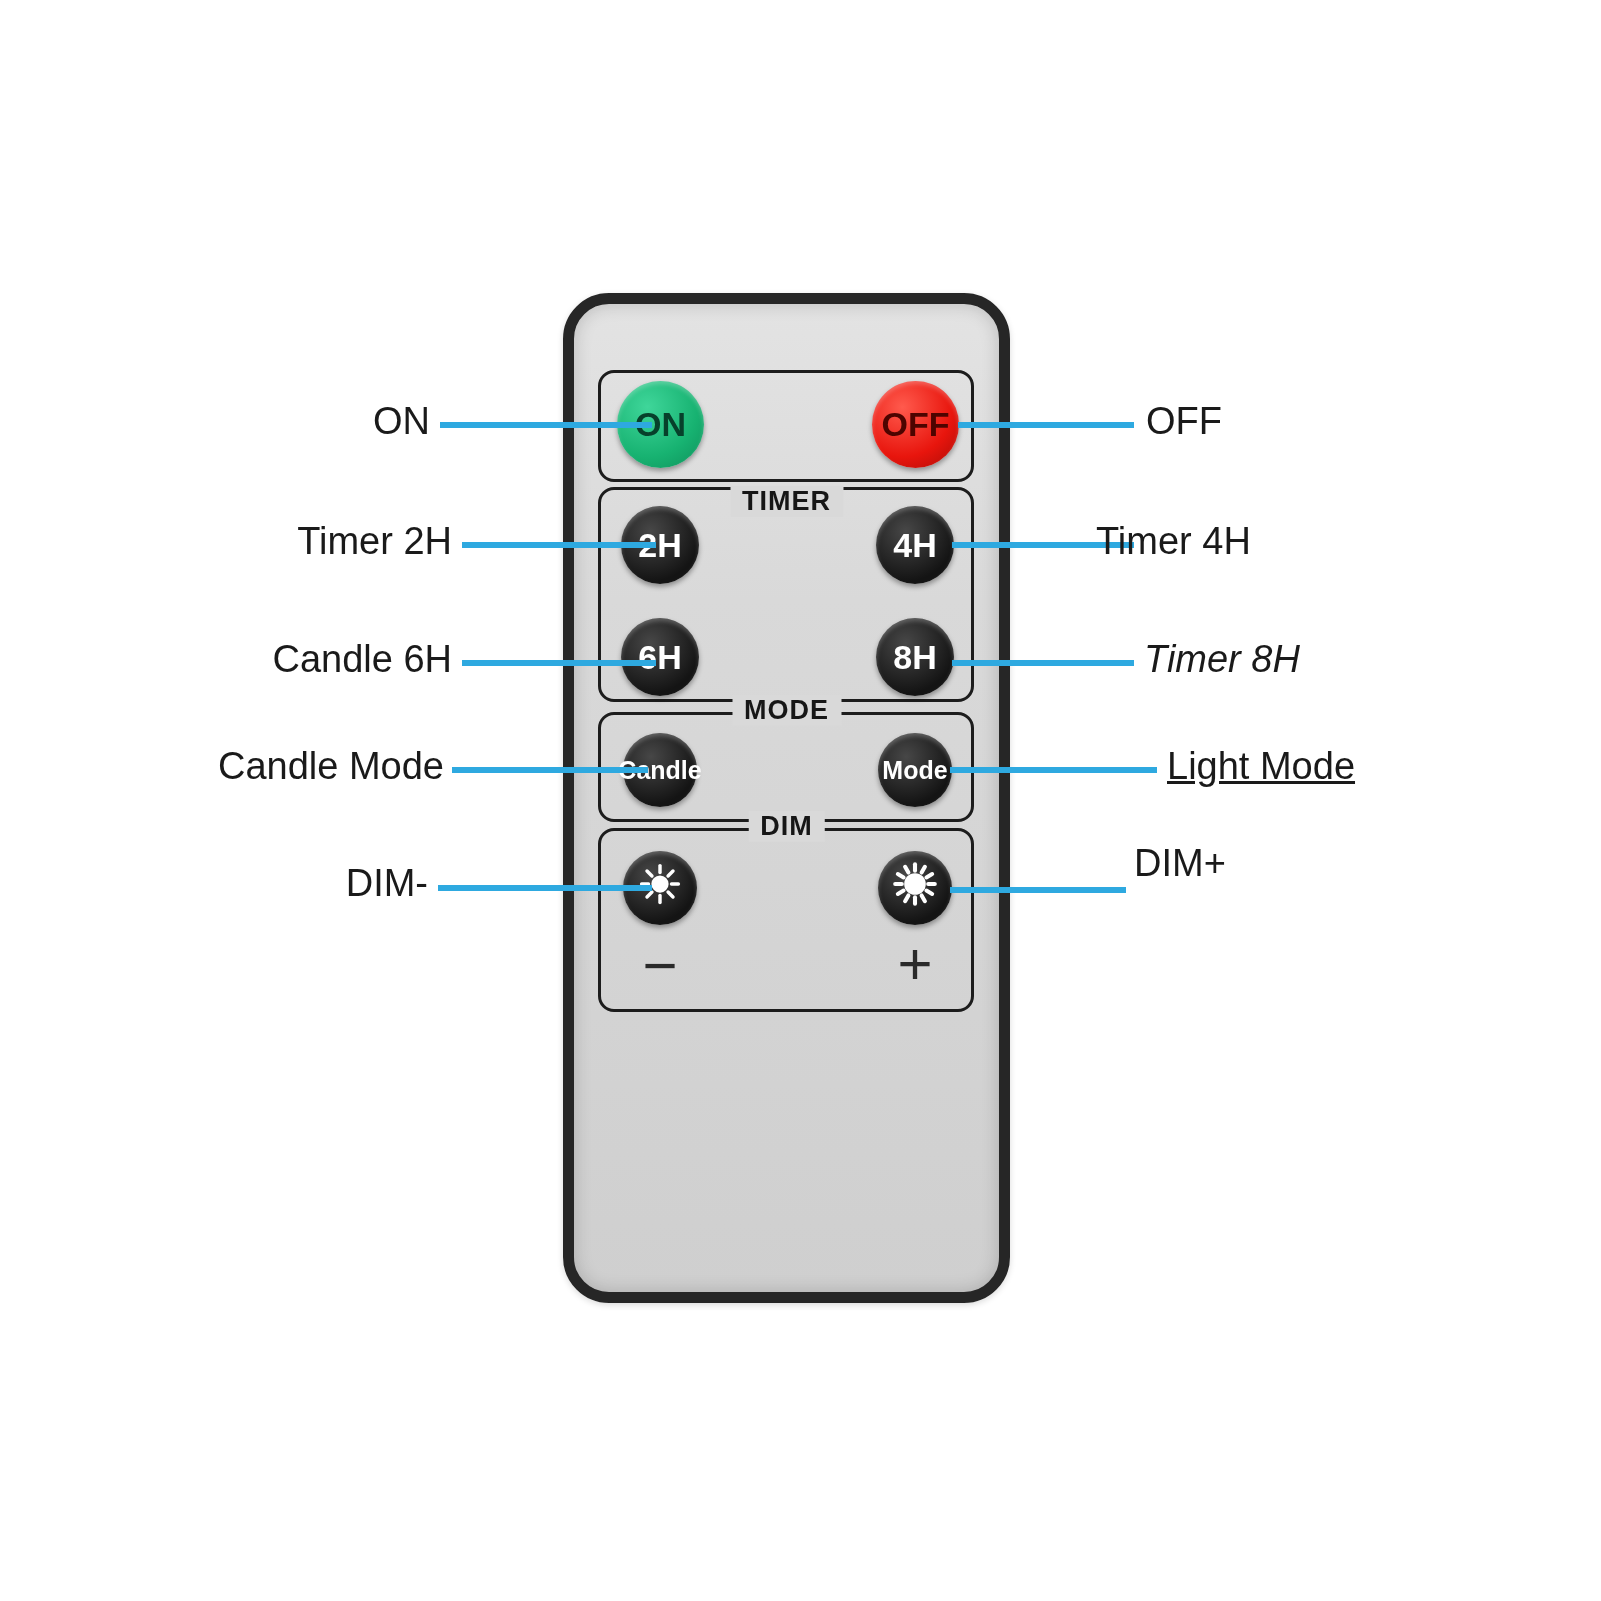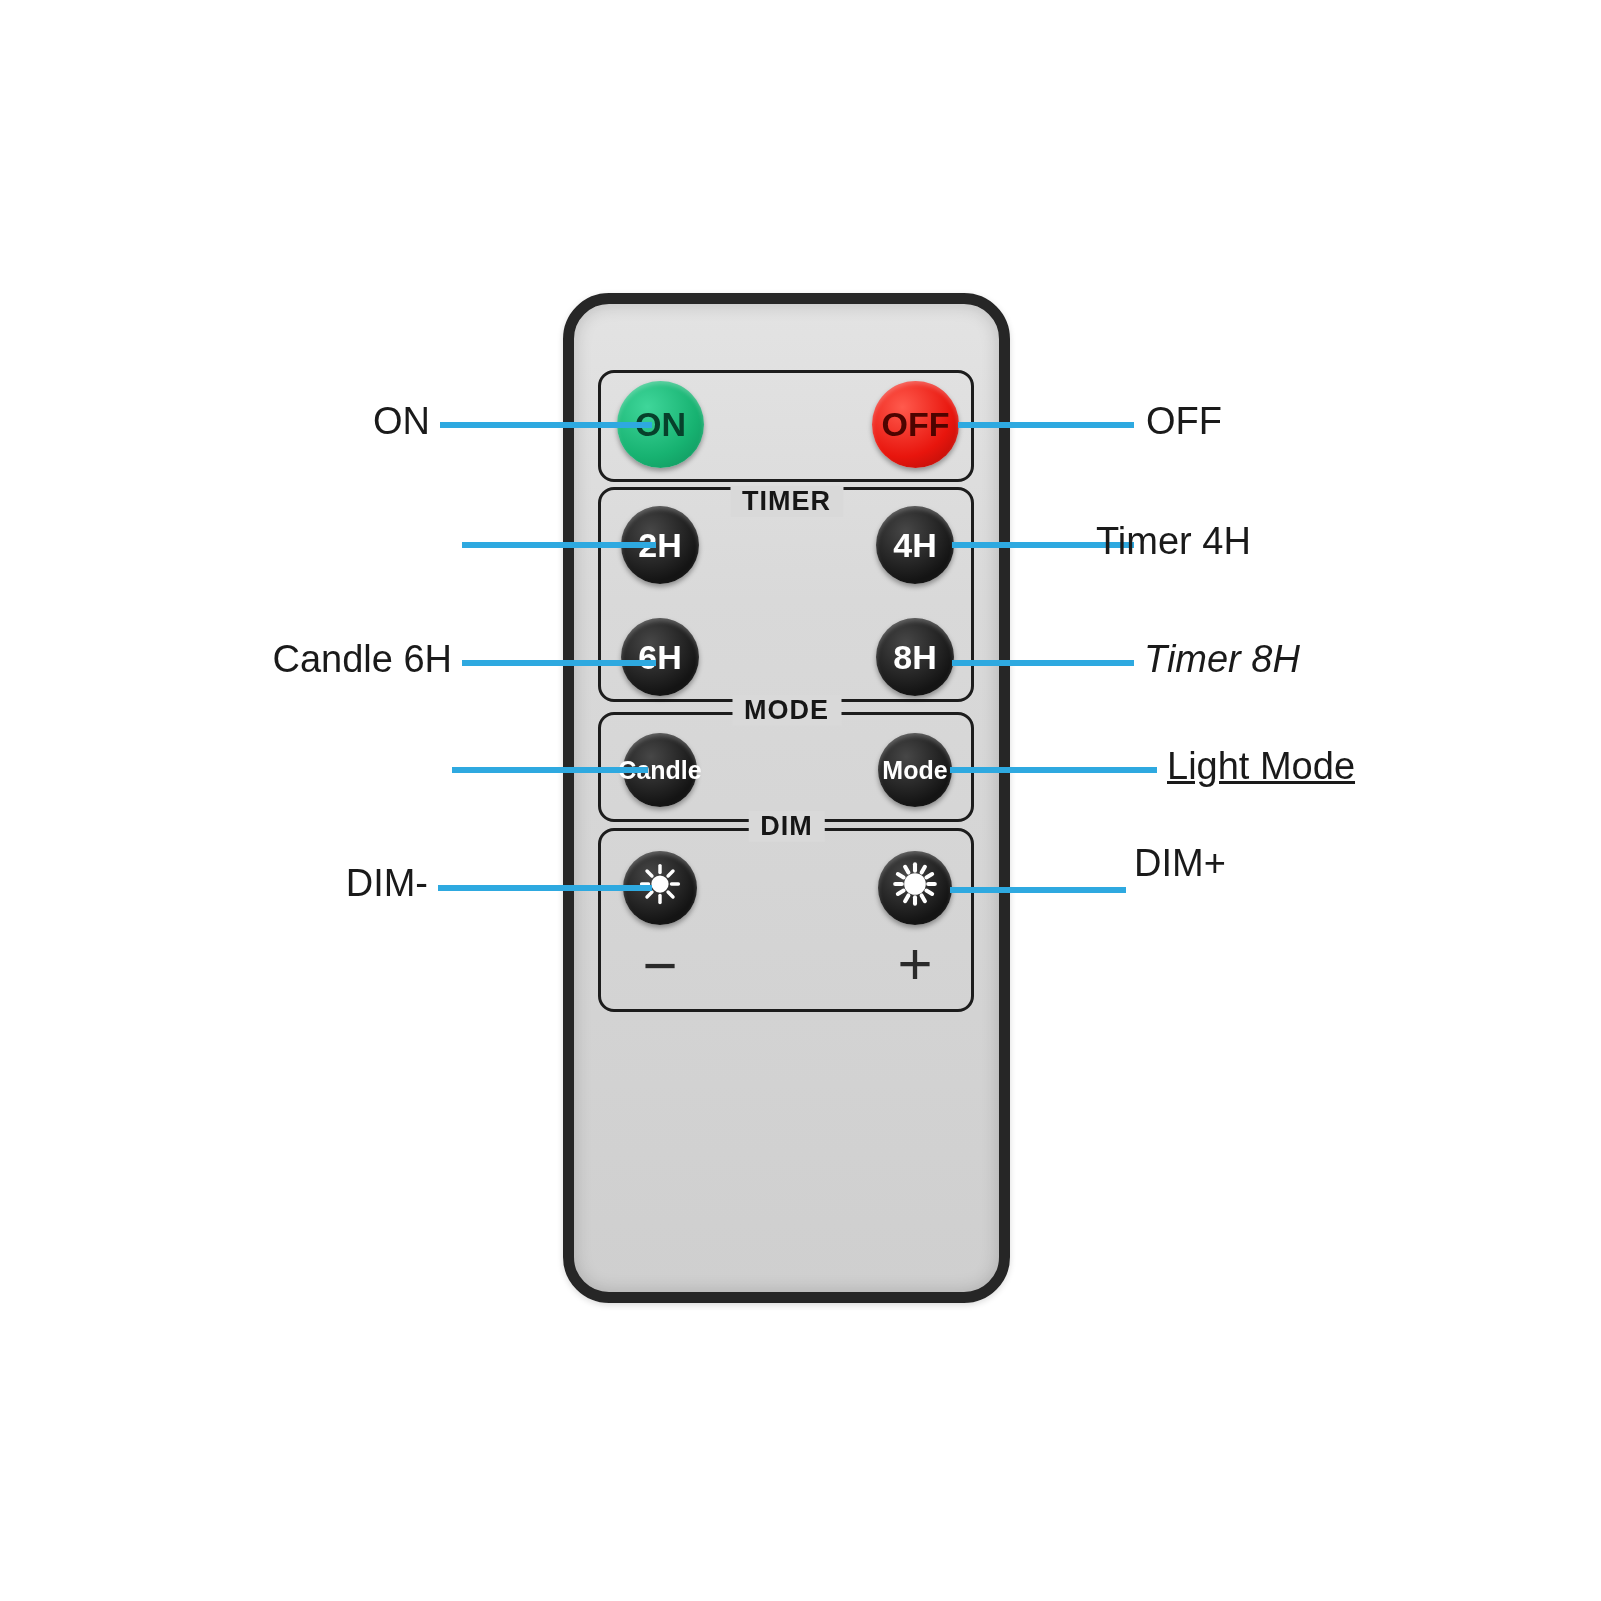--- a/index.html
+++ b/index.html
@@ -190,21 +190,23 @@
   <div class="leader" style="left:462px;top:542px;width:194px;"></div>
   <div class="leader" style="left:952px;top:542px;width:182px;"></div>
   <div class="leader" style="left:462px;top:660px;width:194px;"></div>
   <div class="leader" style="left:952px;top:660px;width:182px;"></div>
   <div class="leader" style="left:452px;top:767px;width:196px;"></div>
   <div class="leader" style="left:950px;top:767px;width:207px;"></div>
   <div class="leader" style="left:438px;top:885px;width:214px;"></div>
   <div class="leader" style="left:950px;top:887px;width:176px;"></div>
 
   <div class="ann-label ann-left" style="left:180px;top:400px;width:250px;">ON</div>
+  <div class="ann-label ann-left" style="left:180px;top:520px;width:272px;">Timer 2H</div>
   <div class="ann-label ann-left" style="left:180px;top:638px;width:272px;">Candle 6H</div>
+  <div class="ann-label ann-left" style="left:150px;top:745px;width:294px;">Candle Mode</div>
   <div class="ann-label ann-left" style="left:180px;top:862px;width:248px;">DIM-</div>
 
   <div class="ann-label" style="left:1146px;top:400px;">OFF</div>
   <div class="ann-label" style="left:1096px;top:520px;text-align:center;">Timer 4H</div>
   <div class="ann-label" style="left:1144px;top:638px;font-style:italic;">Timer 8H</div>
   <div class="ann-label" style="left:1167px;top:745px;text-decoration:underline;">Light Mode</div>
   <div class="ann-label" style="left:1134px;top:842px;">DIM+</div>
 
 </div>
 

